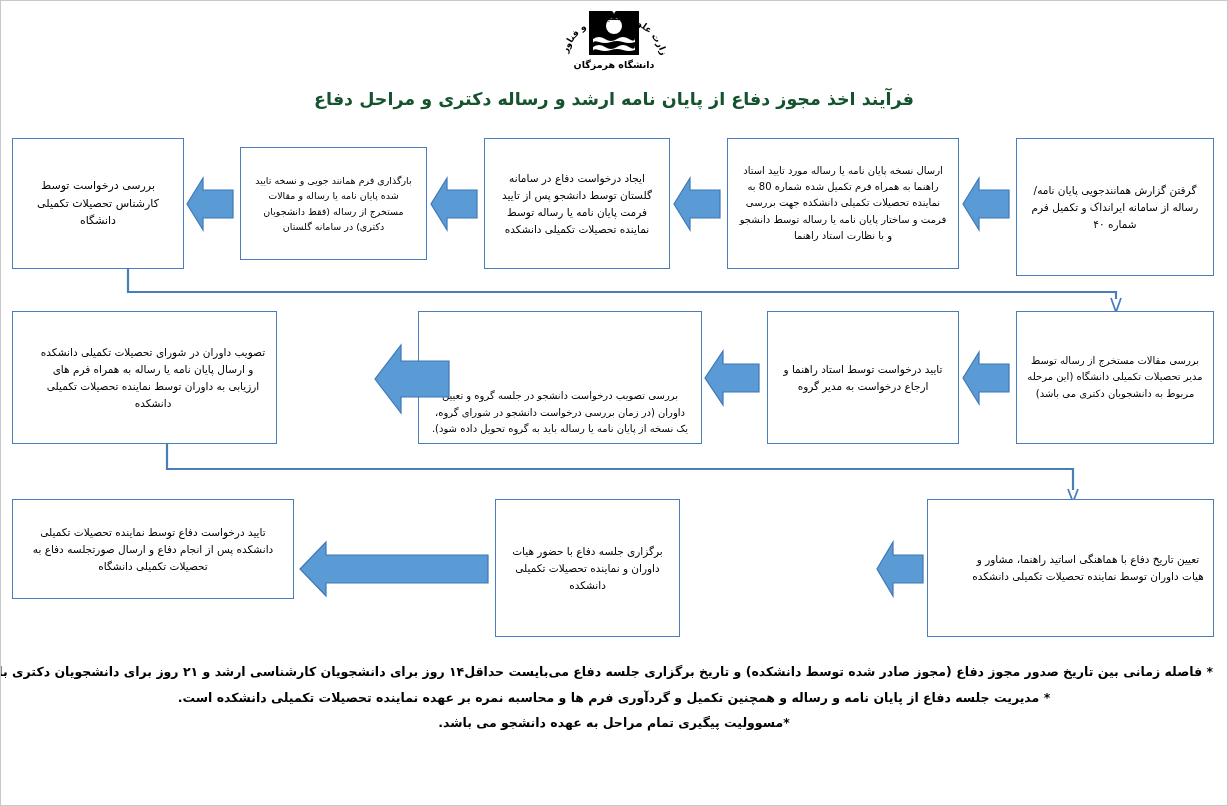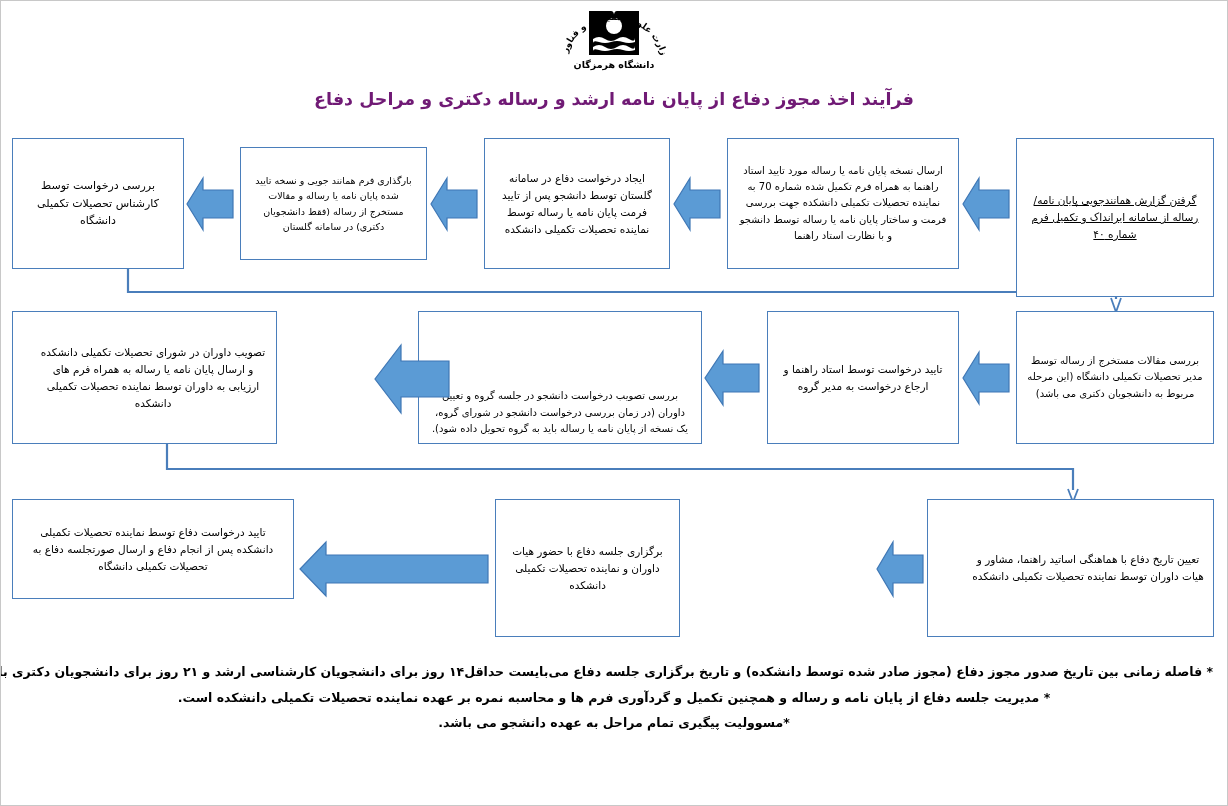--- a/index.html
+++ b/index.html
@@ -55,21 +55,21 @@
   }
 
   
   .doc-title {
     position: absolute;
     top: 88px;
     left: 0; right: 0;
     text-align: center;
     font-size: 17.5px;
     font-weight: bold;
-    color: #701a75;
+    color: #14532d;
     direction: rtl;
   }
 
   
   .fbox {
     position: absolute;
     box-sizing: border-box;
     border: 1.2px solid #4a7ebb;
     background: #ffffff;
     display: flex;
@@ -148,32 +148,32 @@
 
   <svg id="connectors" aria-hidden="true">
 
     <path d="M 127,268 L 127,291 L 1115,291 L 1115,298" fill="none" stroke="#4a7ebb" stroke-width="2.2"></path>
     <path d="M 1110,297 L 1115,311 L 1120,297" fill="none" stroke="#4a7ebb" stroke-width="1.8"></path>
 
     <path d="M 166,443 L 166,468 L 1072,468 L 1072,489" fill="none" stroke="#4a7ebb" stroke-width="2.2"></path>
     <path d="M 1067,488 L 1072,501 L 1077,488" fill="none" stroke="#4a7ebb" stroke-width="1.8"></path>
   </svg>
 
-  <div class="fbox" style="right:13px; top:137px; width:198px; height:159px;text-decoration:underline;">
+  <div class="fbox" style="right:13px; top:137px; width:198px; height:138px;">
     <span>گرفتن گزارش همانندجویی  پایان نامه/ رساله از سامانه ایرانداک و تکمیل فرم شماره ۴۰</span>
   </div>
 
   <div class="arrow-left" style="right:216px; top:173px;">
     <svg width="50" height="60" viewBox="0 0 50 60">
       <polygon points="48,16 18,16 18,4 2,30 18,56 18,44 48,44" fill="#5b9bd5" stroke="#3f77b5" stroke-width="1.2"></polygon>
     </svg>
   </div>
 
   <div class="fbox" style="right:268px; top:137px; width:232px; height:131px; font-size:10px;">
-    <span>ارسال نسخه پایان نامه یا رساله مورد تایید استاد راهنما به همراه فرم تکمیل شده شماره 70 به نماینده تحصیلات تکمیلی دانشکده جهت بررسی فرمت و ساختار پایان نامه یا رساله توسط دانشجو و با نظارت استاد راهنما</span>
+    <span>ارسال نسخه پایان نامه یا رساله مورد تایید استاد راهنما به همراه فرم تکمیل شده شماره 80 به نماینده تحصیلات تکمیلی دانشکده جهت بررسی فرمت و ساختار پایان نامه یا رساله توسط دانشجو و با نظارت استاد راهنما</span>
   </div>
 
   <div class="arrow-left" style="right:505px; top:173px;">
     <svg width="50" height="60" viewBox="0 0 50 60">
       <polygon points="48,16 18,16 18,4 2,30 18,56 18,44 48,44" fill="#5b9bd5" stroke="#3f77b5" stroke-width="1.2"></polygon>
     </svg>
   </div>
 
   <div class="fbox" style="right:557px; top:137px; width:186px; height:131px;">
     <span>ایجاد درخواست دفاع در سامانه گلستان توسط دانشجو پس از تایید فرمت پایان نامه یا رساله توسط نماینده تحصیلات تکمیلی دانشکده</span>

